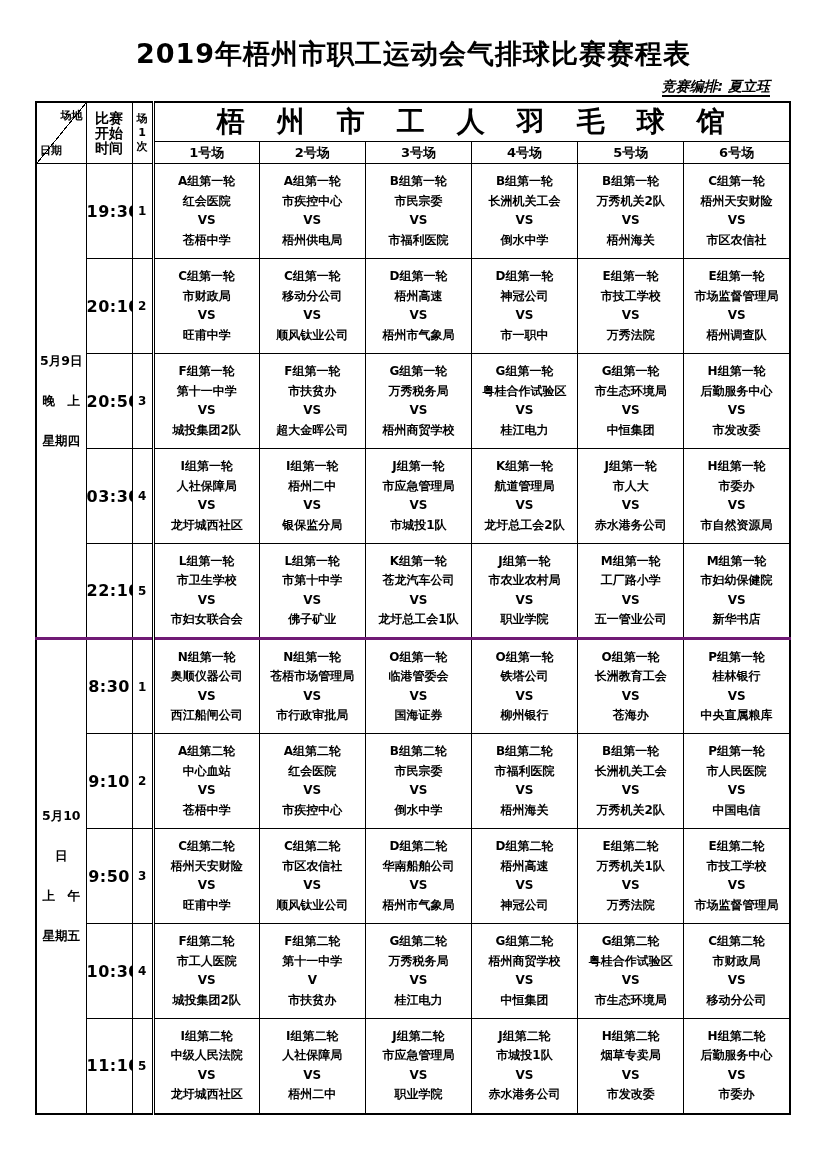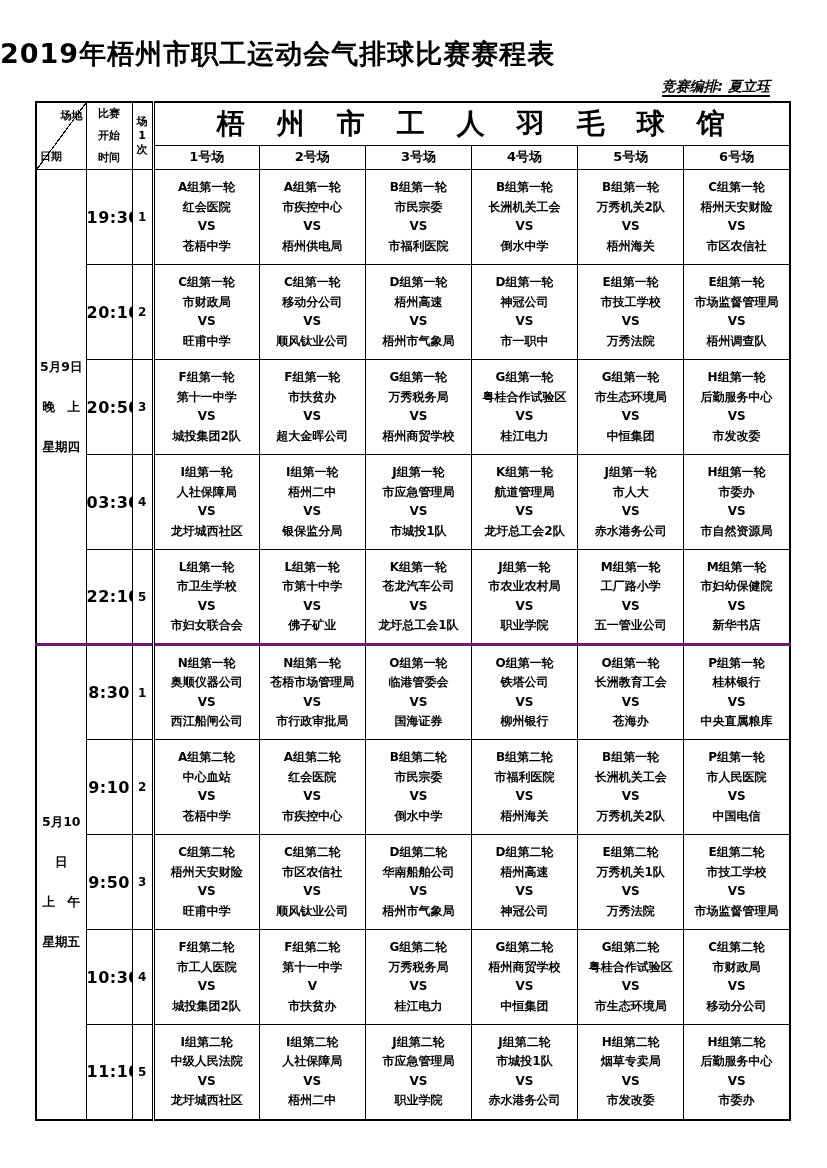--- a/index.html
+++ b/index.html
@@ -8,20 +8,21 @@
     width:827px;height:1168px;
     background:#ffffff;
     margin:0 auto;
     font-family:"DejaVu Sans","Liberation Sans",sans-serif;
     font-weight:bold;
     color:#000;
     overflow:hidden;
   }
   .page-title{
     padding-top:36px;
+    text-align:center;
     font-size:27px;
     letter-spacing:1px;
   }
   .arranger-row{
     text-align:right;
     padding:6px 57px 0 0;
     font-size:14px;
     height:22px;
   }
   .arranger-row span{
@@ -51,21 +52,21 @@
   
   .corner-cell{
     position:relative;
     height:55px;
     background:linear-gradient(to bottom right,
       transparent 49.3%, #000 49.3%, #000 50.7%, transparent 50.7%);
     font-size:11px;
   }
   .corner-top{position:absolute;top:5px;right:3px;}
   .corner-bottom{position:absolute;bottom:5px;left:3px;}
-  .time-header{font-size:11px;line-height:22px;white-space:pre-line;}
+  .time-header{font-size:14px;line-height:15px;white-space:pre-line;}
   .no-header{font-size:11px;line-height:14px;white-space:pre-line;}
   .venue-cell{
     height:34px;
     font-size:28px;
     letter-spacing:2px;
     white-space:nowrap;
   }
   .court-header{height:21px;font-size:13px;}
   
   .dbl-left{border-left:3px double #000 !important;}

